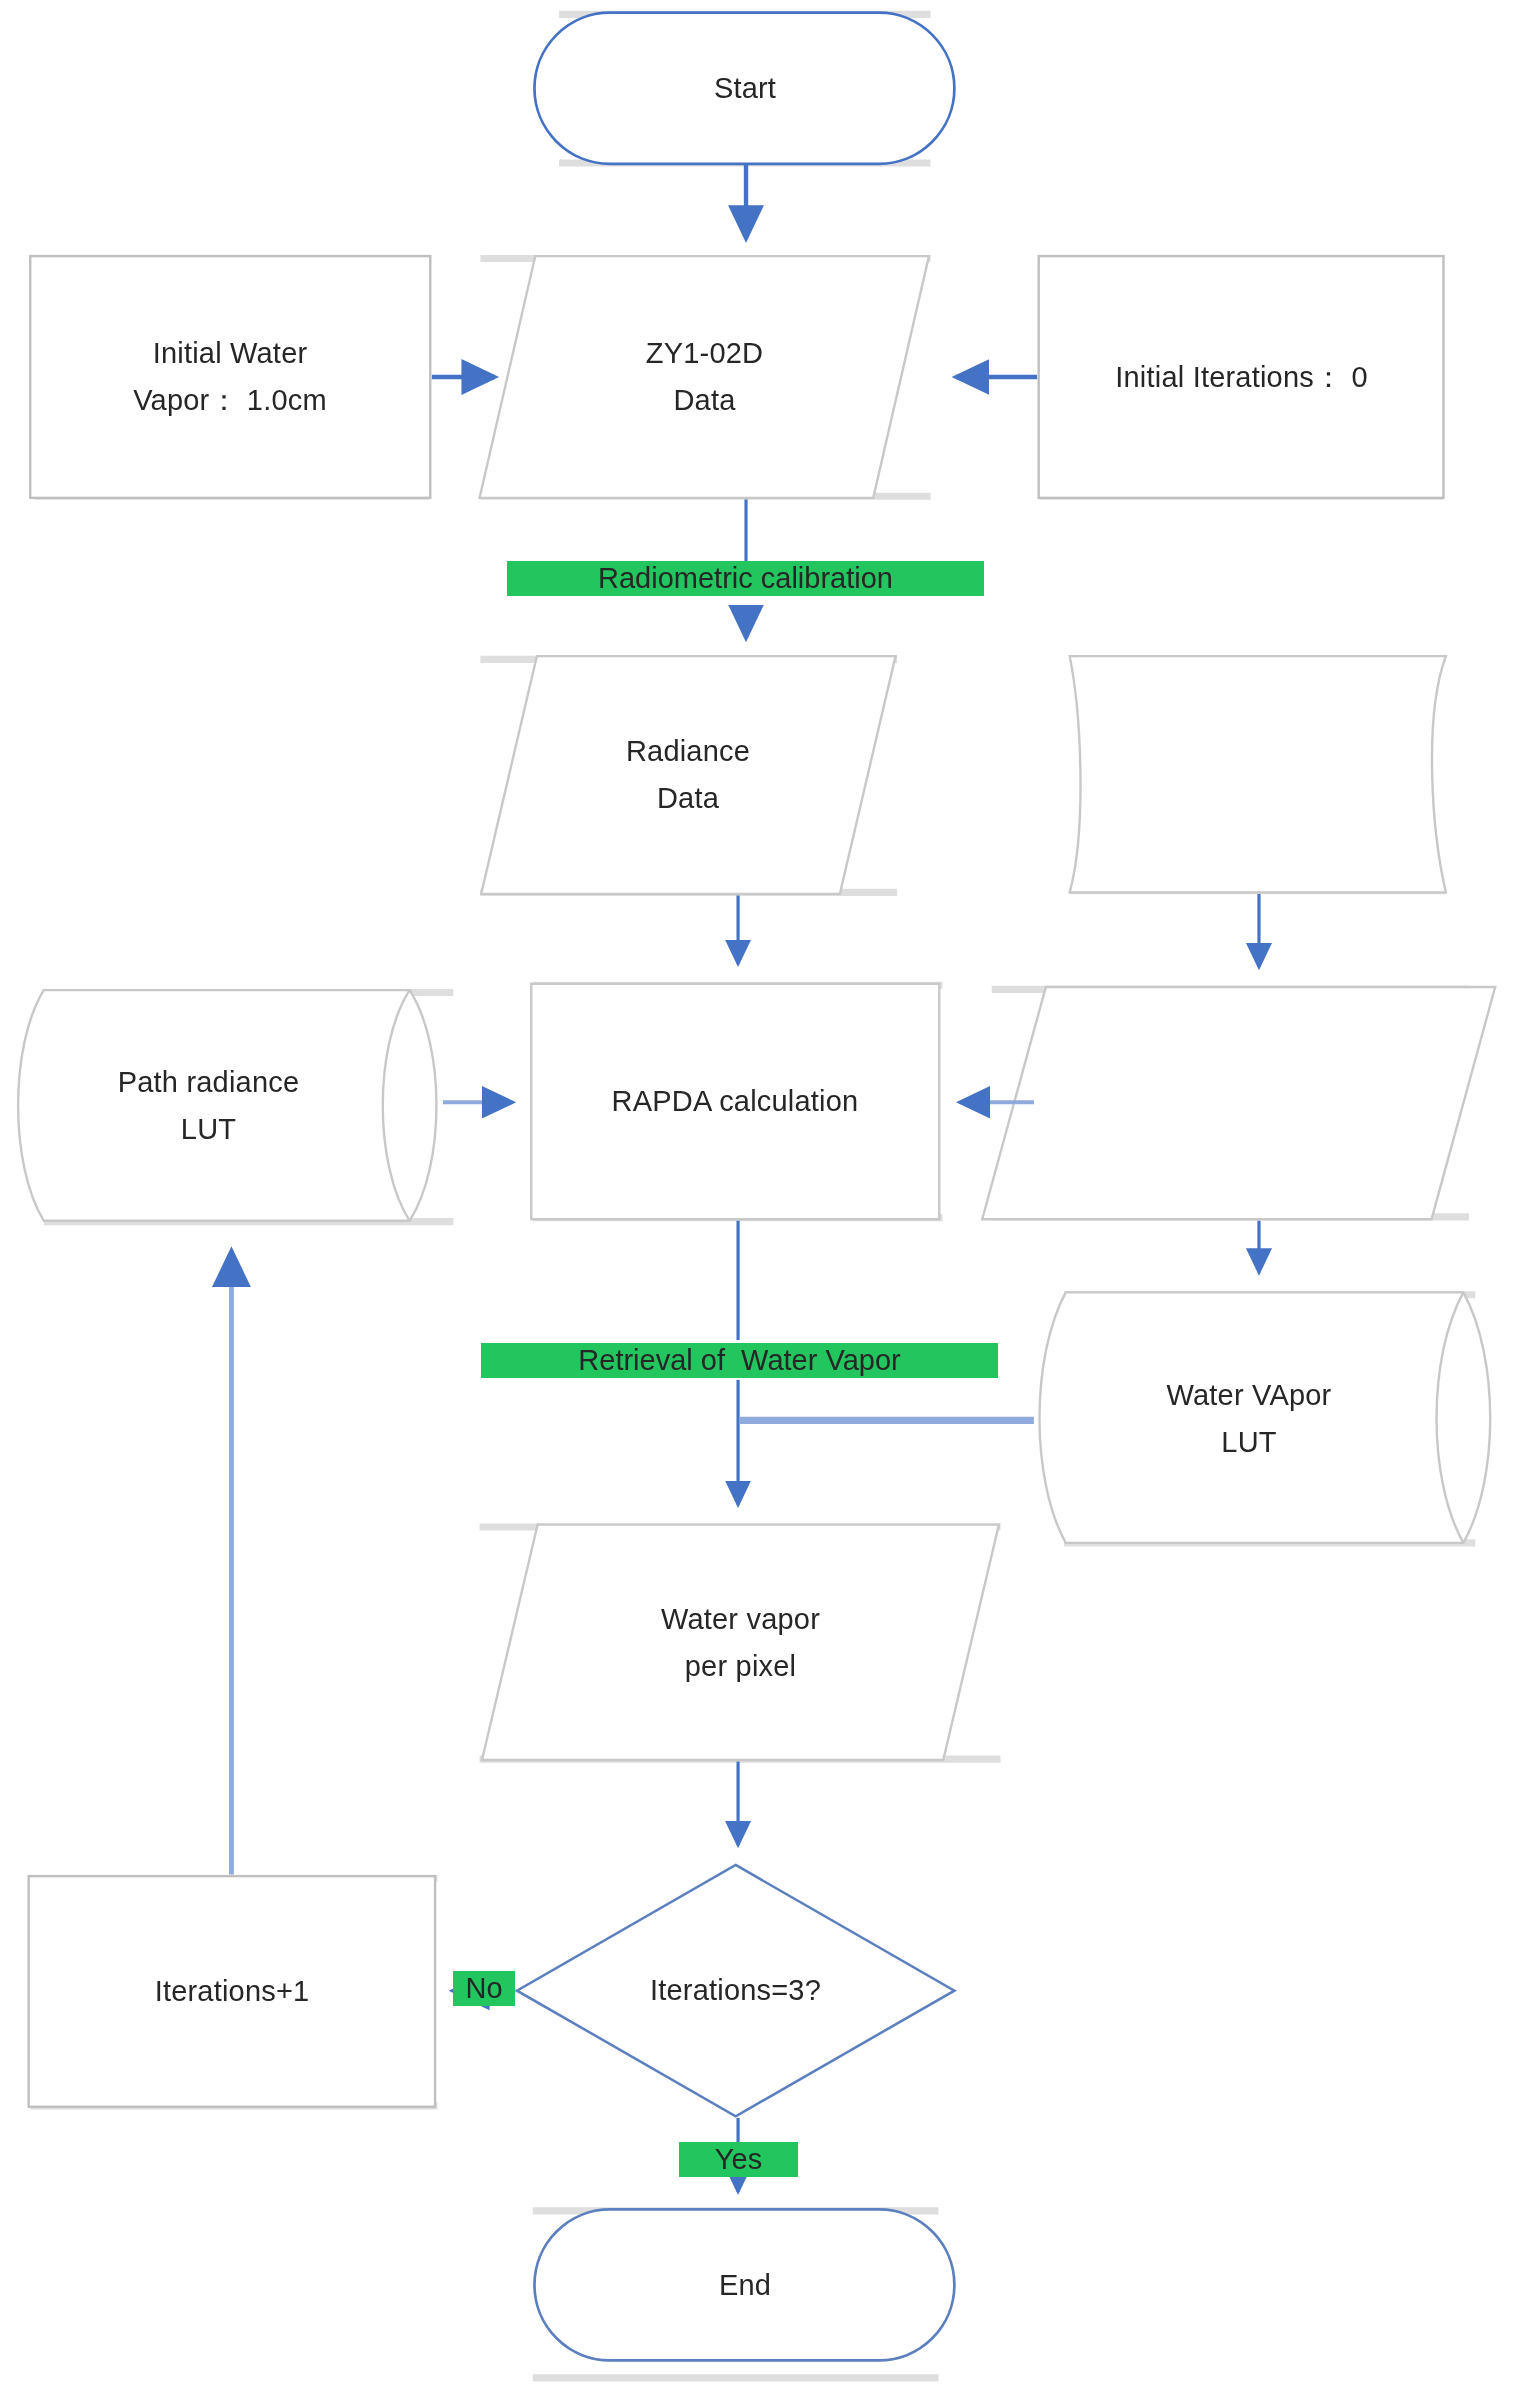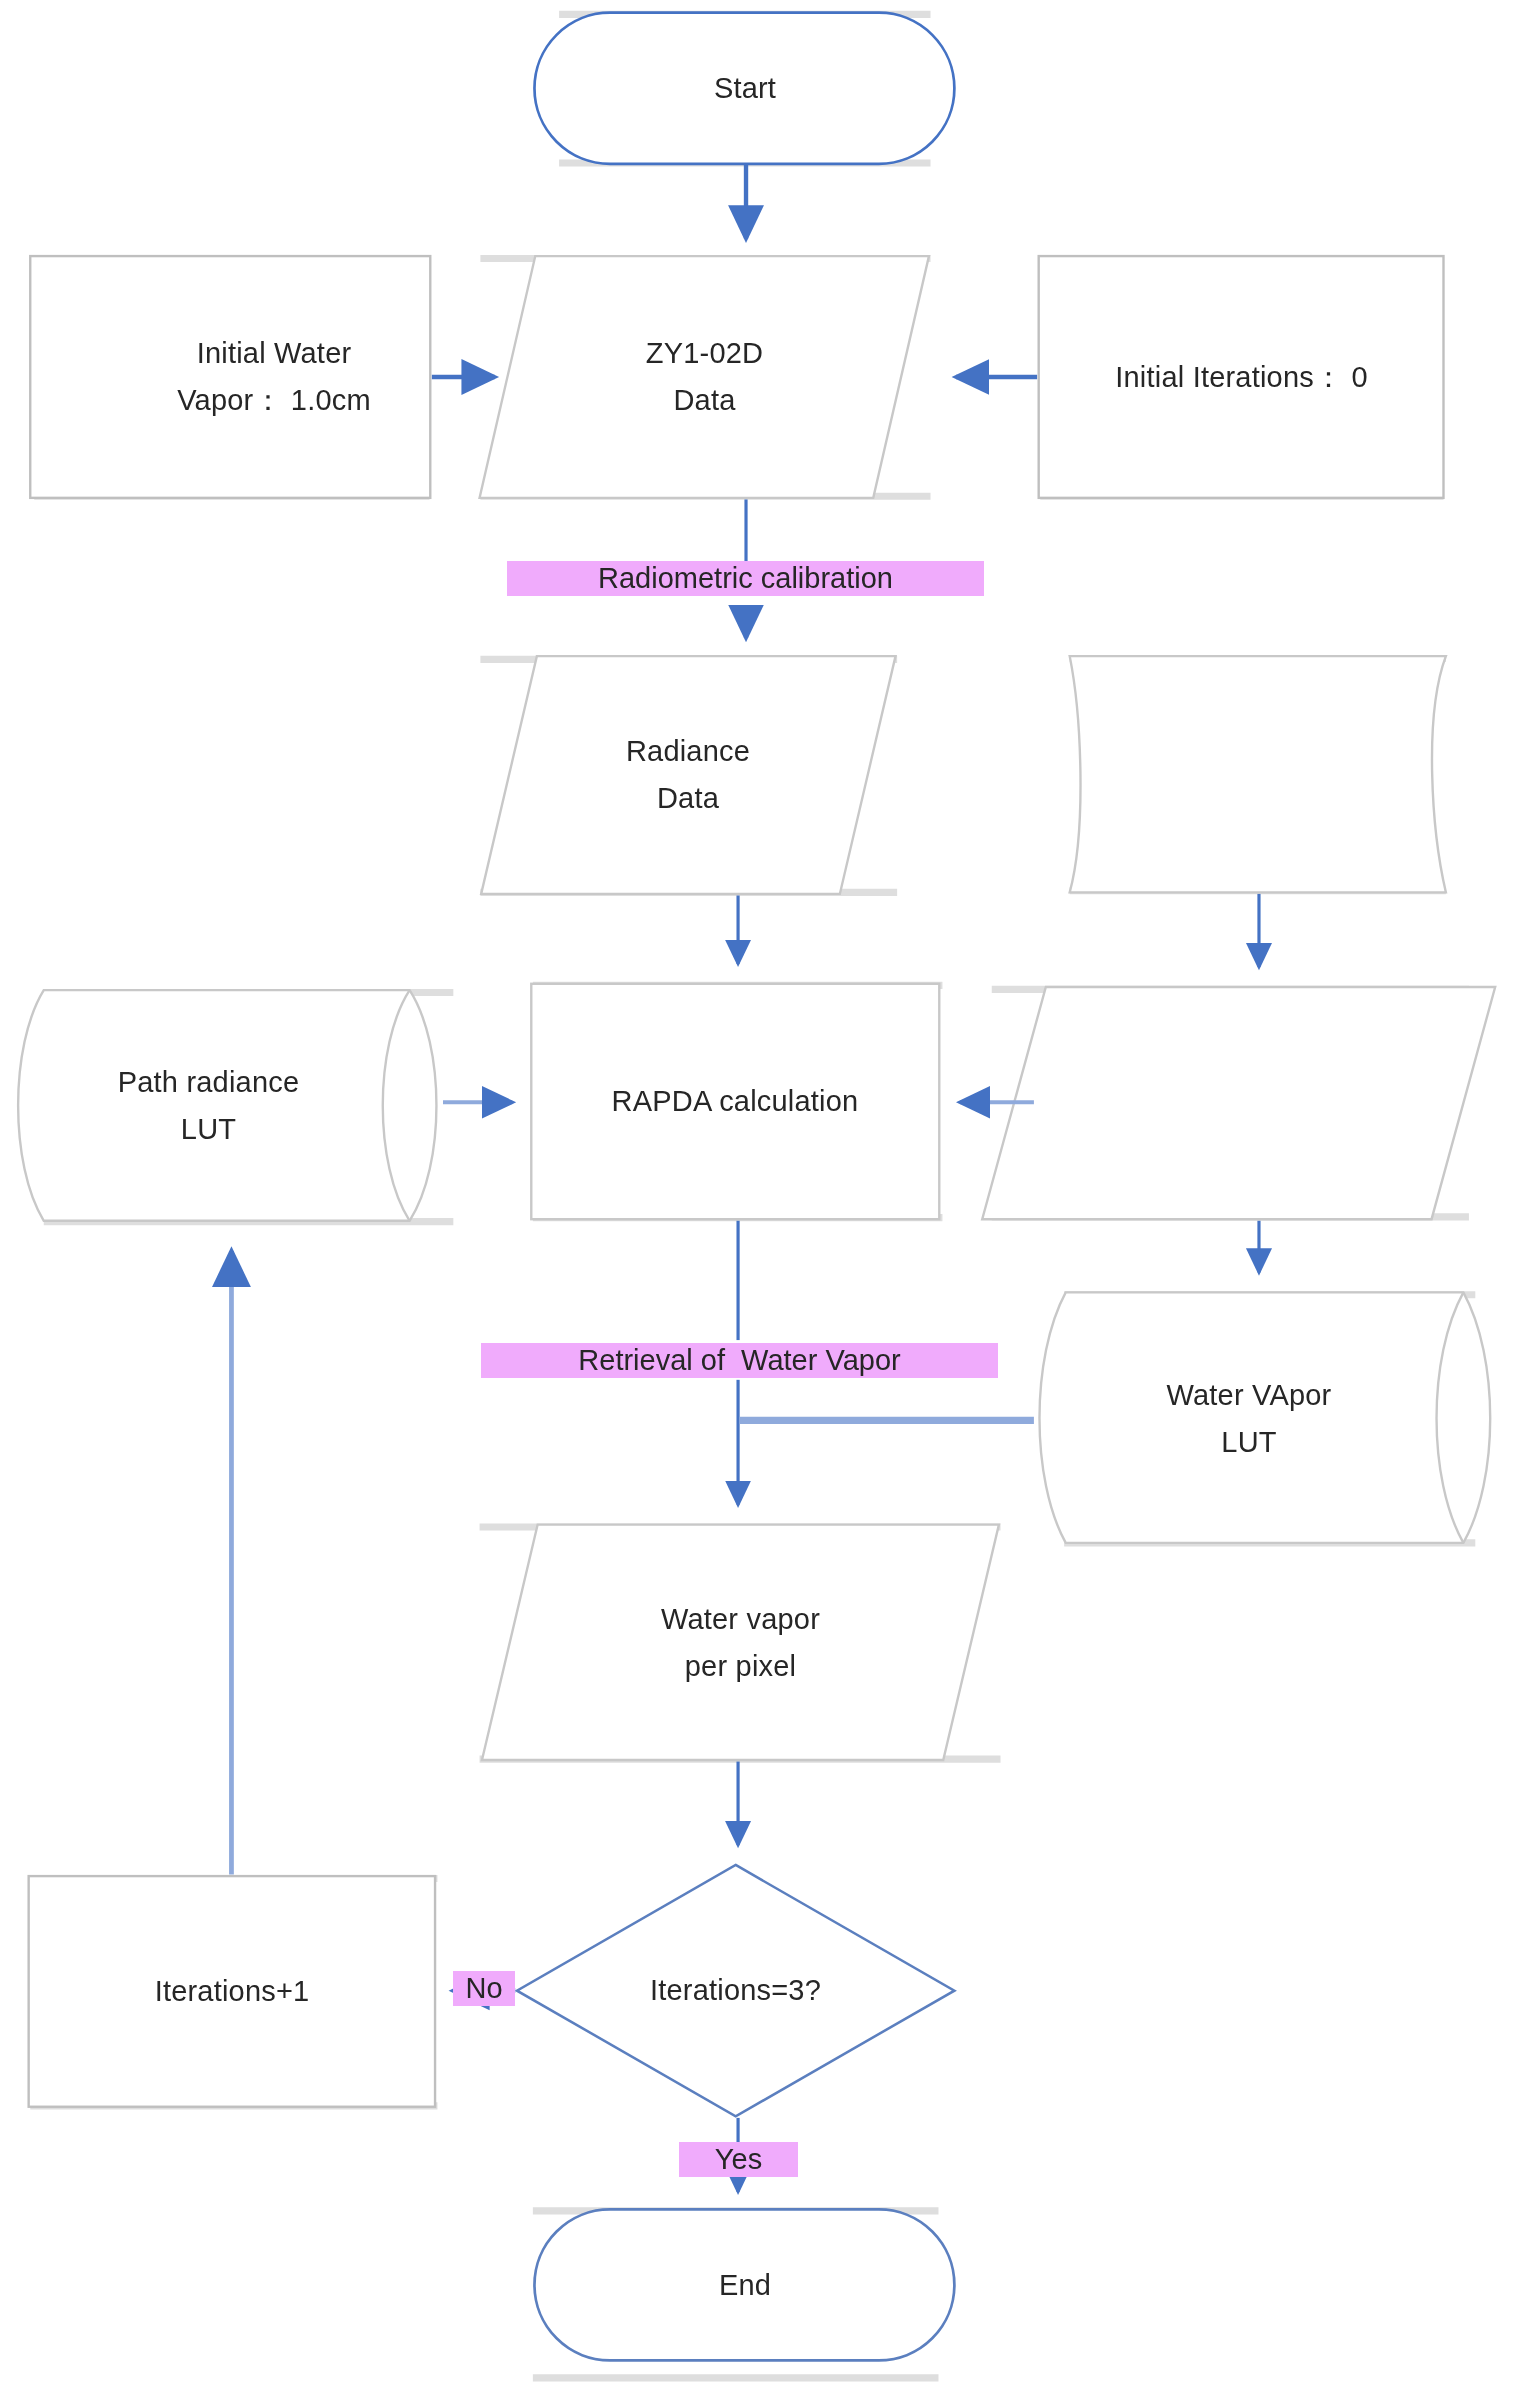--- a/index.html
+++ b/index.html
@@ -37,21 +37,21 @@
     white-space: pre;
     pointer-events: none;
   }
   .edge-label {
     position: absolute;
     color: #262626;
     font-size: 29px;
     line-height: 1.2;
     white-space: pre;
     text-align: center;
-    background: #f0abfc;
+    background: #22c55e;
   }
   .hit {
     position: absolute;
   }
 </style>
 </head>
 <body>
 
 <div id="canvas">
 
@@ -158,21 +158,21 @@
 
       <path d="M928,2663 V2700" stroke-width="4"></path>
       <path d="M928,2740 V2756" stroke-width="4" marker-end="url(#ah)"></path>
     </g>
   </svg>
 
   <div class="node-label" style="left:535px; top:12.7px; width:420px; height:151px;text-align:right;">
     <span>Start</span>
   </div>
 
-  <div class="node-label" style="left:30px; top:256px; width:400px; height:242px;padding-left:44px;">
+  <div class="node-label" style="left:30px; top:256px; width:400px; height:242px;">
     <span>Initial Water</span>
     <span>Vapor： 1.0cm</span>
   </div>
 
   <div class="node-label" style="left:480px; top:256px; width:449px; height:242px;">
     <span>ZY1-02D</span>
     <span>Data</span>
   </div>
 
   <div class="node-label" style="left:1039px; top:256px; width:405px; height:242px;">

